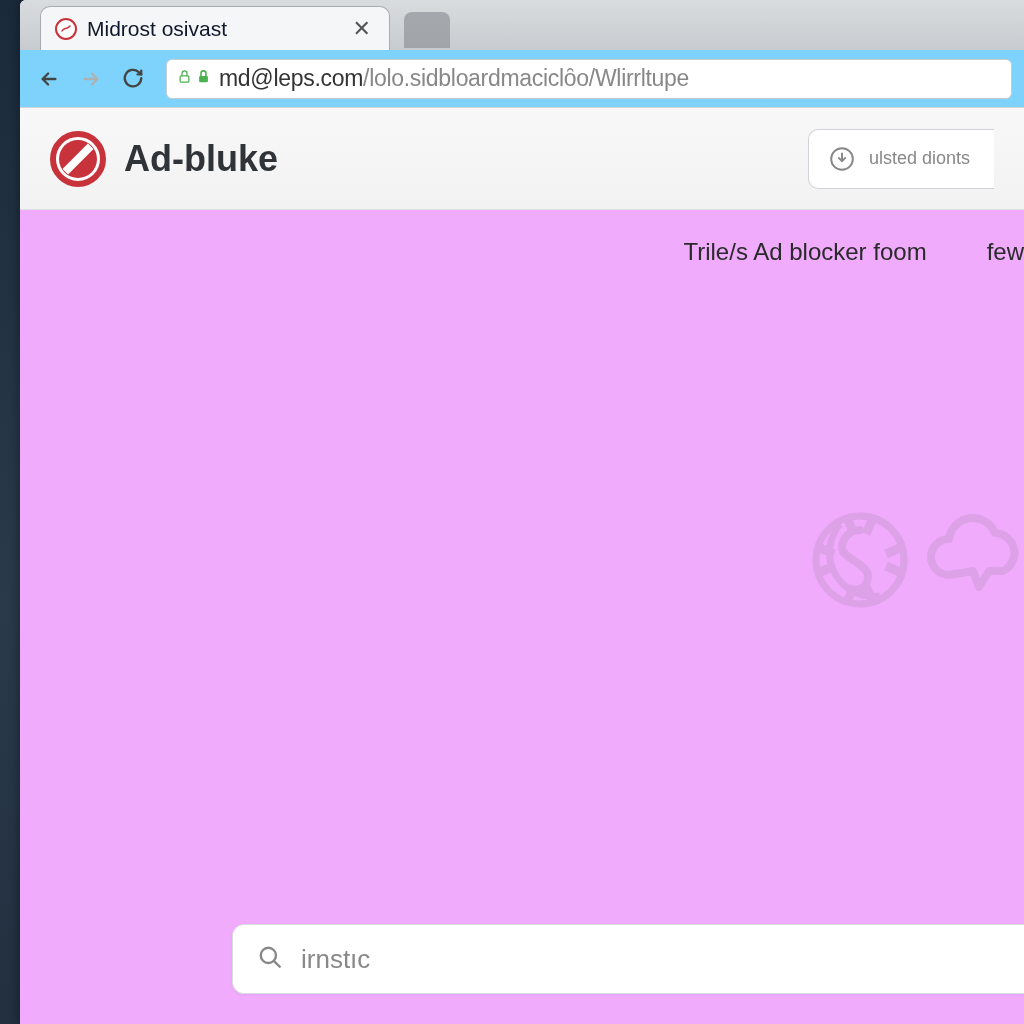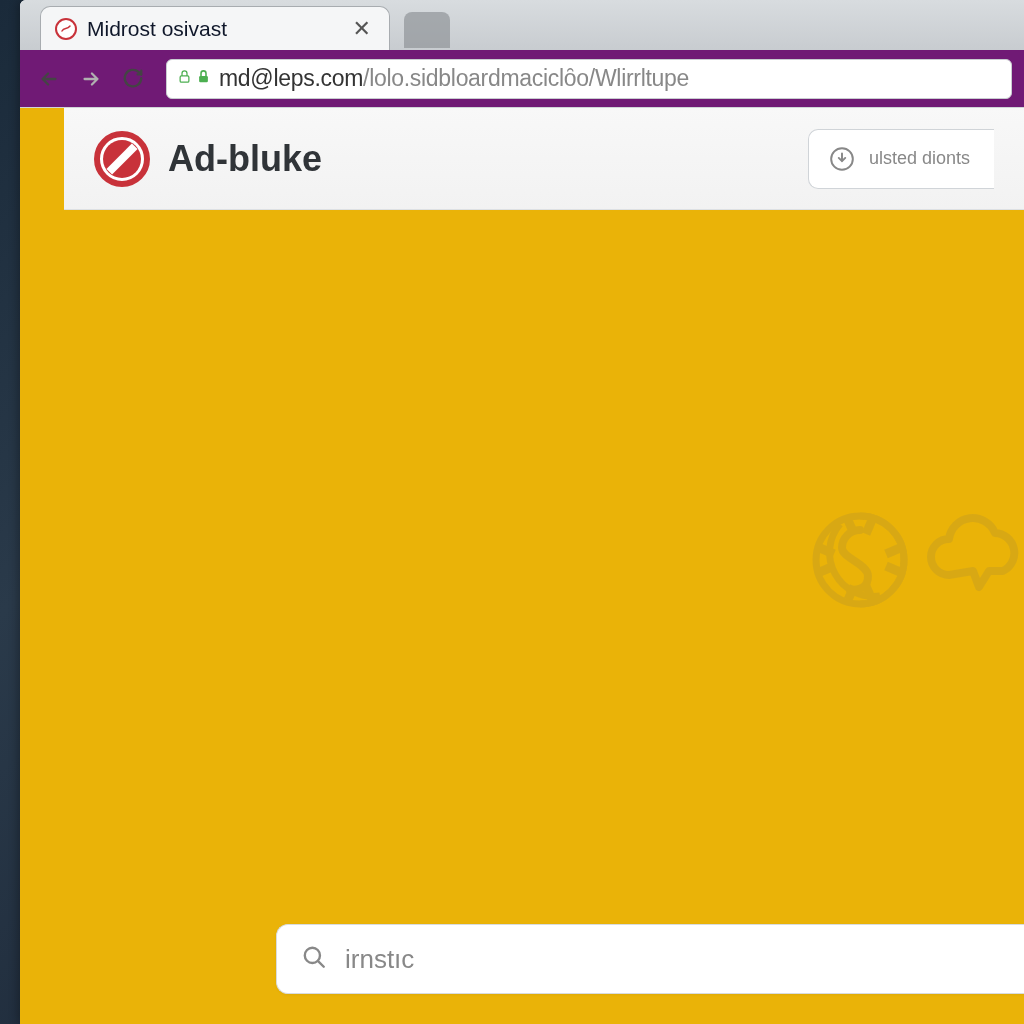--- a/index.html
+++ b/index.html
@@ -74,21 +74,21 @@
       width: 46px;
       height: 36px;
       background: #909498;
       border-top-left-radius: 8px;
       border-top-right-radius: 8px;
       opacity: 0.7;
       margin-bottom: 2px;
     }
     .toolbar {
       height: 58px;
-      background: #701a75;
+      background: #7dd3fc;
       border-bottom: 1px solid #d0d4d8;
       display: flex;
       align-items: center;
       padding: 0 12px;
       gap: 8px;
       text-align: right;
     }
     .nav-btn {
       width: 34px;
       height: 34px;
@@ -120,24 +120,23 @@
     }
     .lock-icon svg { width: 15px; height: 17px; }
     .url-text {
       font-size: 23px;
       color: #888;
       white-space: nowrap;
       letter-spacing: -0.3px;
     }
     .url-dark { color: #333; }
     .content-area {
-      background: #eab308;
+      background: #f0abfc;
       height: calc(100% - 108px);
       position: relative;
-      padding-left: 44px;
     }
     .page-header {
       height: 102px;
       background: linear-gradient(#f8f8f8, #f2f2f2);
       border-bottom: 1px solid #dde0e3;
       display: flex;
       align-items: center;
       padding: 0 30px;
     }
     .brand {
@@ -295,20 +294,24 @@
           <svg viewBox="0 0 24 24" fill="none" stroke="currentColor" stroke-width="1.8">
             <circle cx="12" cy="12" r="10"></circle>
             <path d="M12 7v7M9 11l3 3 3-3" stroke-linecap="round" stroke-linejoin="round"></path>
           </svg>
         </span>
         <span class="header-btn-text">ulsted dionts</span>
       </div>
     </div>
 
     <div class="page-body">
+      <div class="subheader">
+        <span class="subheader-main">Trile/s Ad blocker foom</span>
+        <span class="subheader-right">few</span>
+      </div>
 
       <div class="ghost-icons">
         <span>
           <svg viewBox="0 0 100 100" fill="none" stroke="currentColor" stroke-width="7">
             <circle cx="50" cy="50" r="44"></circle>
             <path d="M50 6 a44 44 0 0 1 0 88 M30 14 a44 44 0 0 0 40 72"></path>
             <path d="M50 20 c-10 0 -18 8 -18 18 s26 16 26 28 -8 14 -18 14" stroke-width="8" stroke-linecap="round"></path>
             <path d="M38 10 l6 14 M62 10 l-6 14 M90 38 l-14 6 M90 62 l-14 -6 M62 90 l-6 -14 M38 90 l6 -14 M10 62 l14 -6 M10 38 l14 6" stroke-width="9"></path>
           </svg>
         </span>

